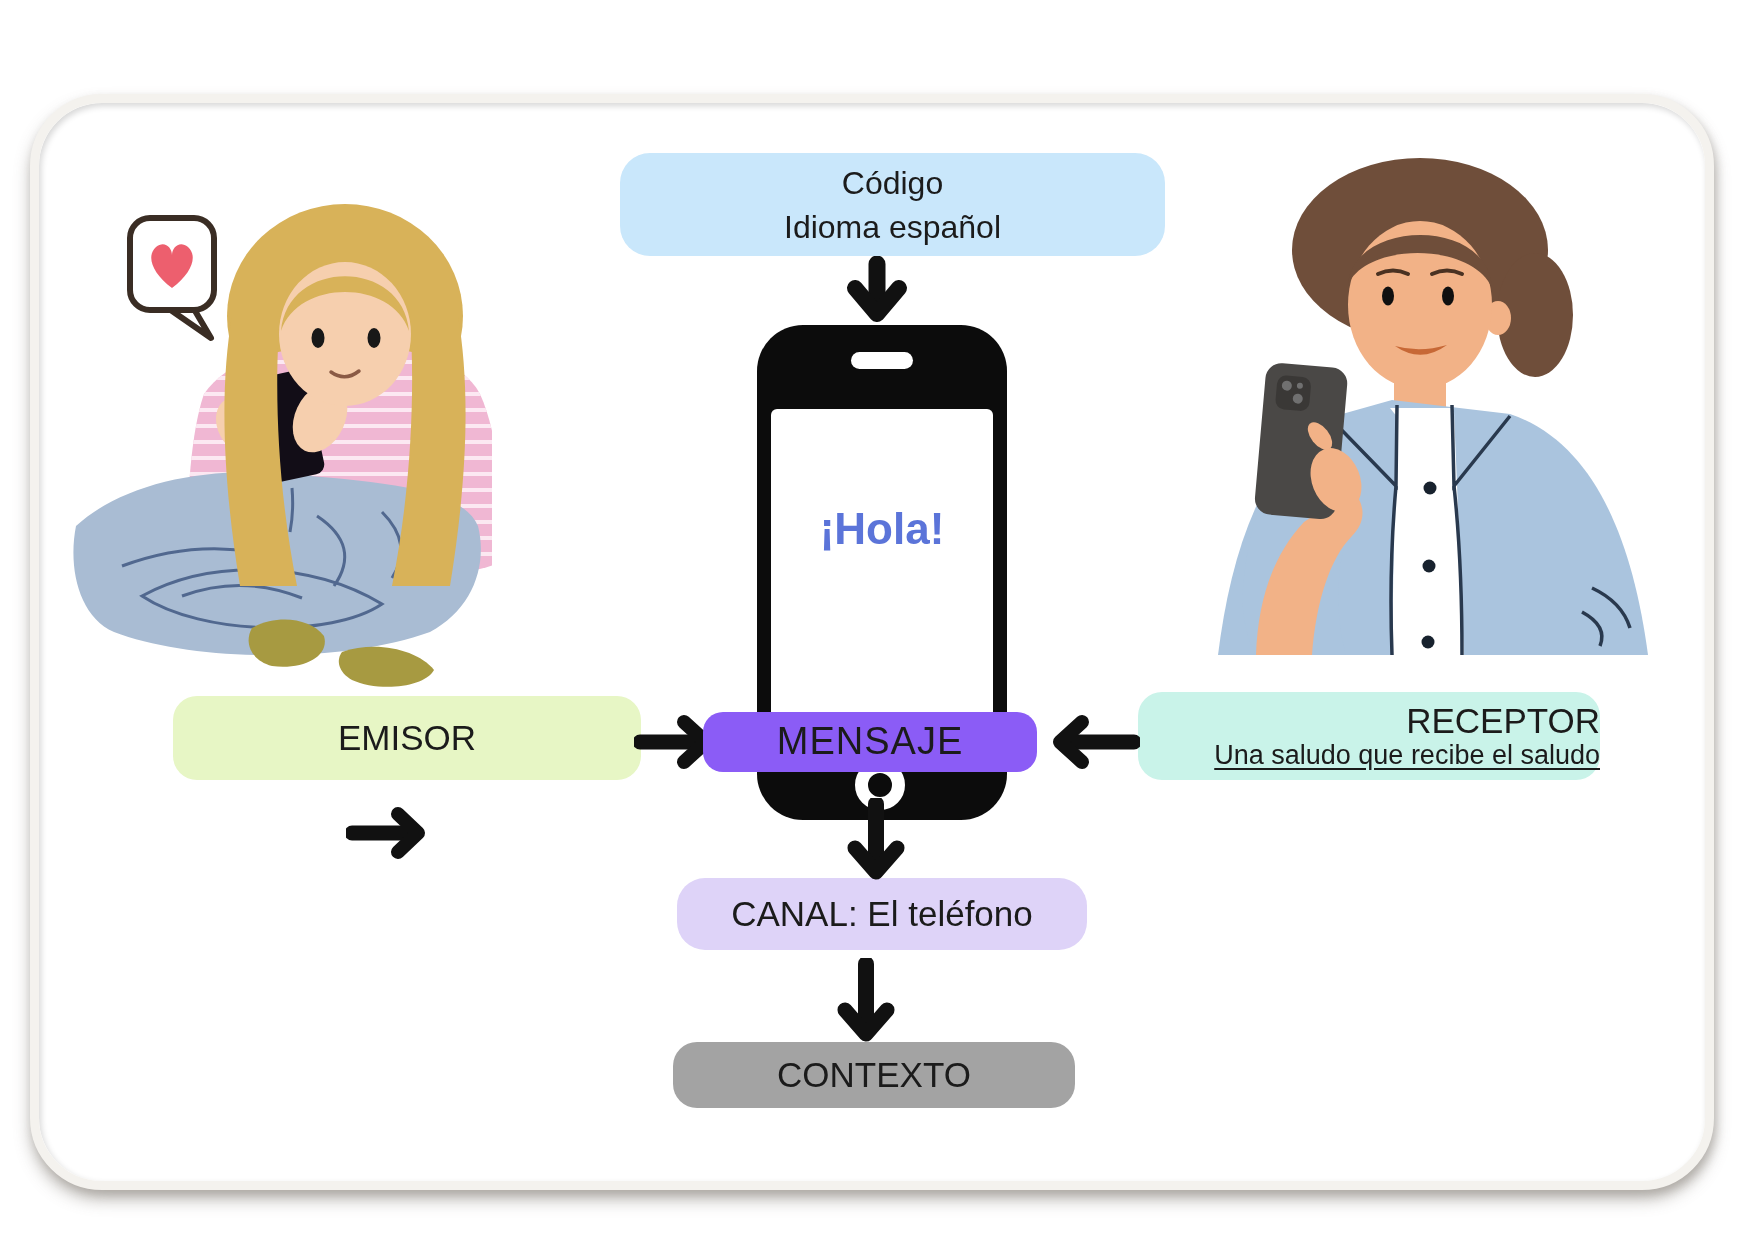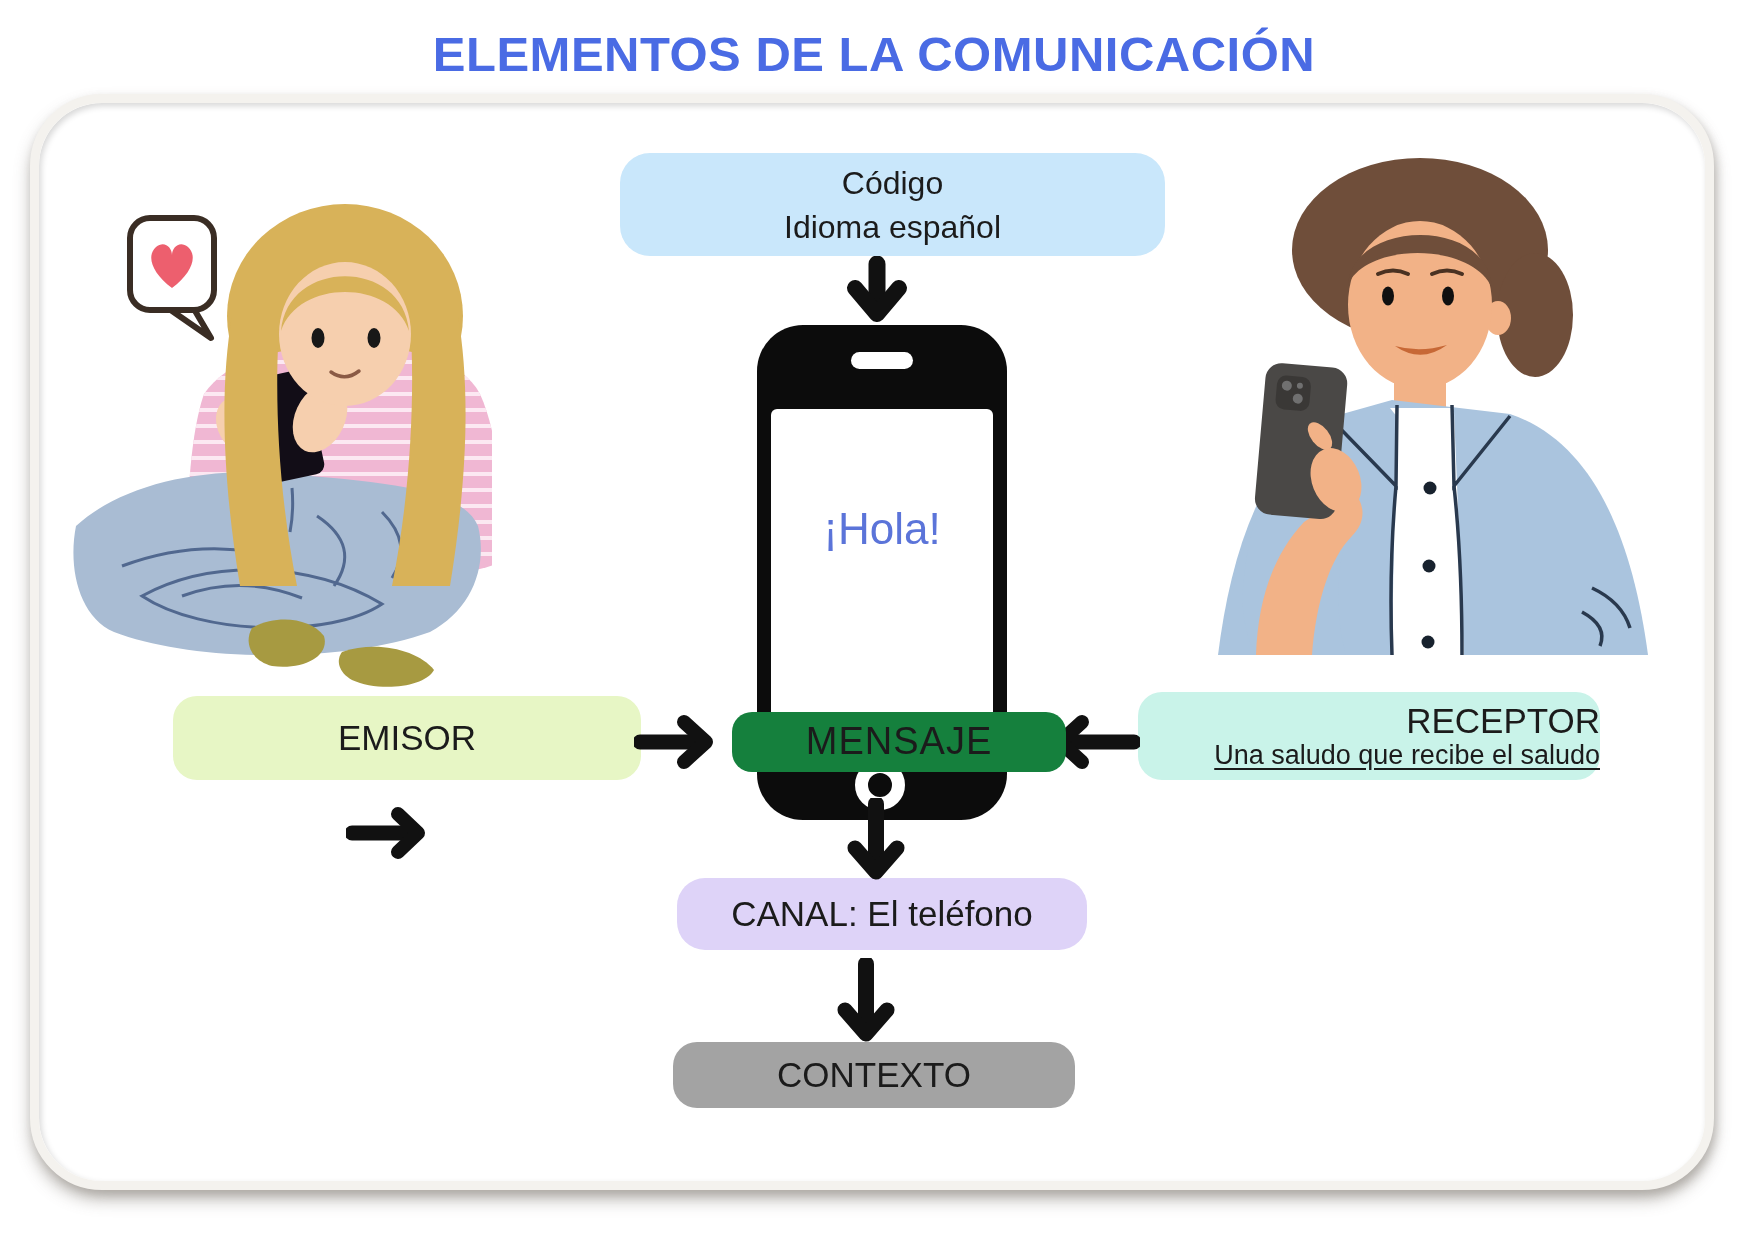--- a/index.html
+++ b/index.html
@@ -37,33 +37,32 @@
   .canal    { left:677px;  top:878px;  width:410px; height:72px;  border-radius:28px; }
   .contexto { left:673px;  top:1042px; width:402px; height:66px;  border-radius:24px; }
 
   .phone { position:absolute; left:757px; top:325px; width:250px; height:495px;
            background:#0c0c0c; border-radius:46px; z-index:2; }
   .phone .speaker { position:absolute; left:94px; top:27px; width:62px; height:17px;
                     border-radius:9px; background:#fff; }
   .phone .screen  { position:absolute; left:14px; top:84px; width:222px; height:362px;
                     background:#fff; border-radius:6px; }
   .phone .msg     { position:absolute; left:0; top:95px; width:222px; text-align:center;
-                    font-size:44px; font-weight:normal; color:#5b74d9; }
+                    font-size:44px; font-weight:bold; color:#5b74d9; }
   .phone .homering{ position:absolute; left:98px; top:435px; width:50px; height:50px;
                     border:13px solid #fff; border-radius:50%; background:transparent; z-index:3; }
 
   .arrow { position:absolute; z-index:4; }
   .arrow path { stroke:#111111; fill:none; stroke-linecap:round; stroke-linejoin:round; }
 </style>
 </head>
 <body>
 
 <div class="page">
 
-  <div class="title" style="color: rgb(74, 107, 228);">ELEMENTOS DE LA COMUNICACIÓN</div>
 
   <div class="frame"></div>
 
   <svg class="illu" style="left:62px; top:166px;" width="430" height="545" viewBox="0 0 430 545">
 
     <g>
       <path d="M100 138 L129 138 L149 172 Z" fill="#ffffff" stroke="#3a2d24" stroke-width="6" stroke-linejoin="round"></path>
       <rect x="68" y="52" width="84" height="92" rx="20" fill="#ffffff" stroke="#3a2d24" stroke-width="6"></rect>
       <path d="M110 122 C 90 107 84 90 94 81 C 102 74 110 81 110 89 C 110 81 118 74 126 81 C 136 90 130 107 110 122 Z" fill="#ed5f6e"></path>
     </g>
@@ -179,21 +178,21 @@
 
   <div class="box codigo" style="background: rgb(201, 231, 251);">
     <div class="lbl">Código</div>
     <div class="lbl">Idioma español</div>
   </div>
 
   <div class="box emisor" style="background: rgb(231, 246, 197);">
     <div class="lbl">EMISOR</div>
   </div>
 
-  <div class="box mensaje" style="background: #15803d; margin-left: 29px;">
+  <div class="box mensaje" style="background: #8b5cf6;">
     <div class="lbl">MENSAJE</div>
   </div>
 
   <div class="box receptor" style="background: rgb(201, 243, 233); align-items: flex-end;">
     <div class="lbl">RECEPTOR</div>
     <div class="desc">Una saludo que recibe el saludo</div>
   </div>
 
   <div class="box canal" style="background: rgb(222, 211, 248);">
     <div class="lbl">CANAL: El teléfono</div>

